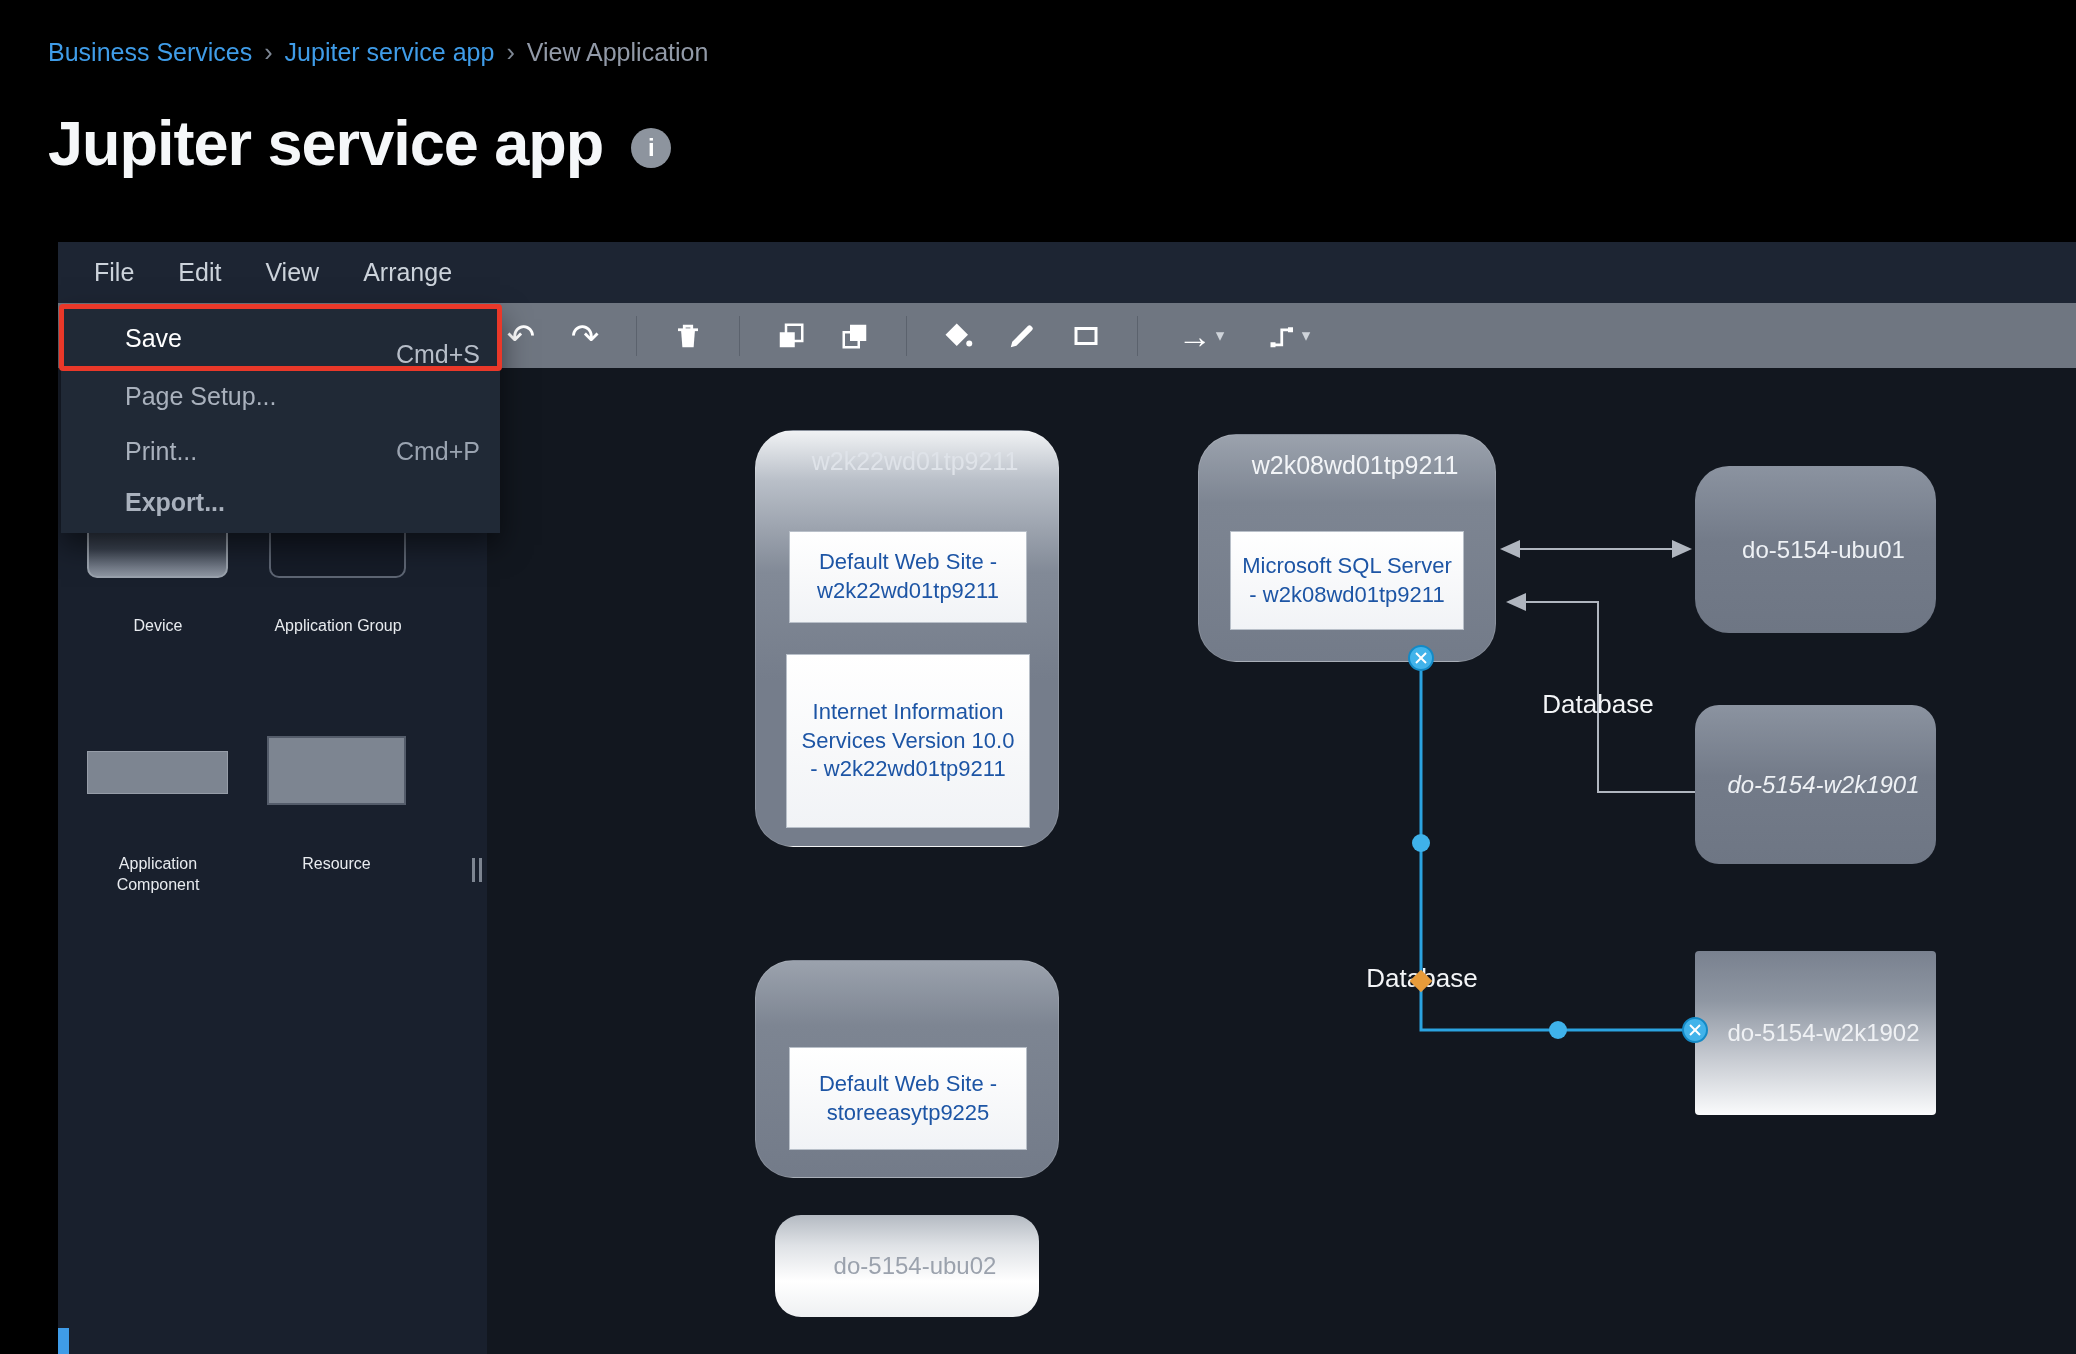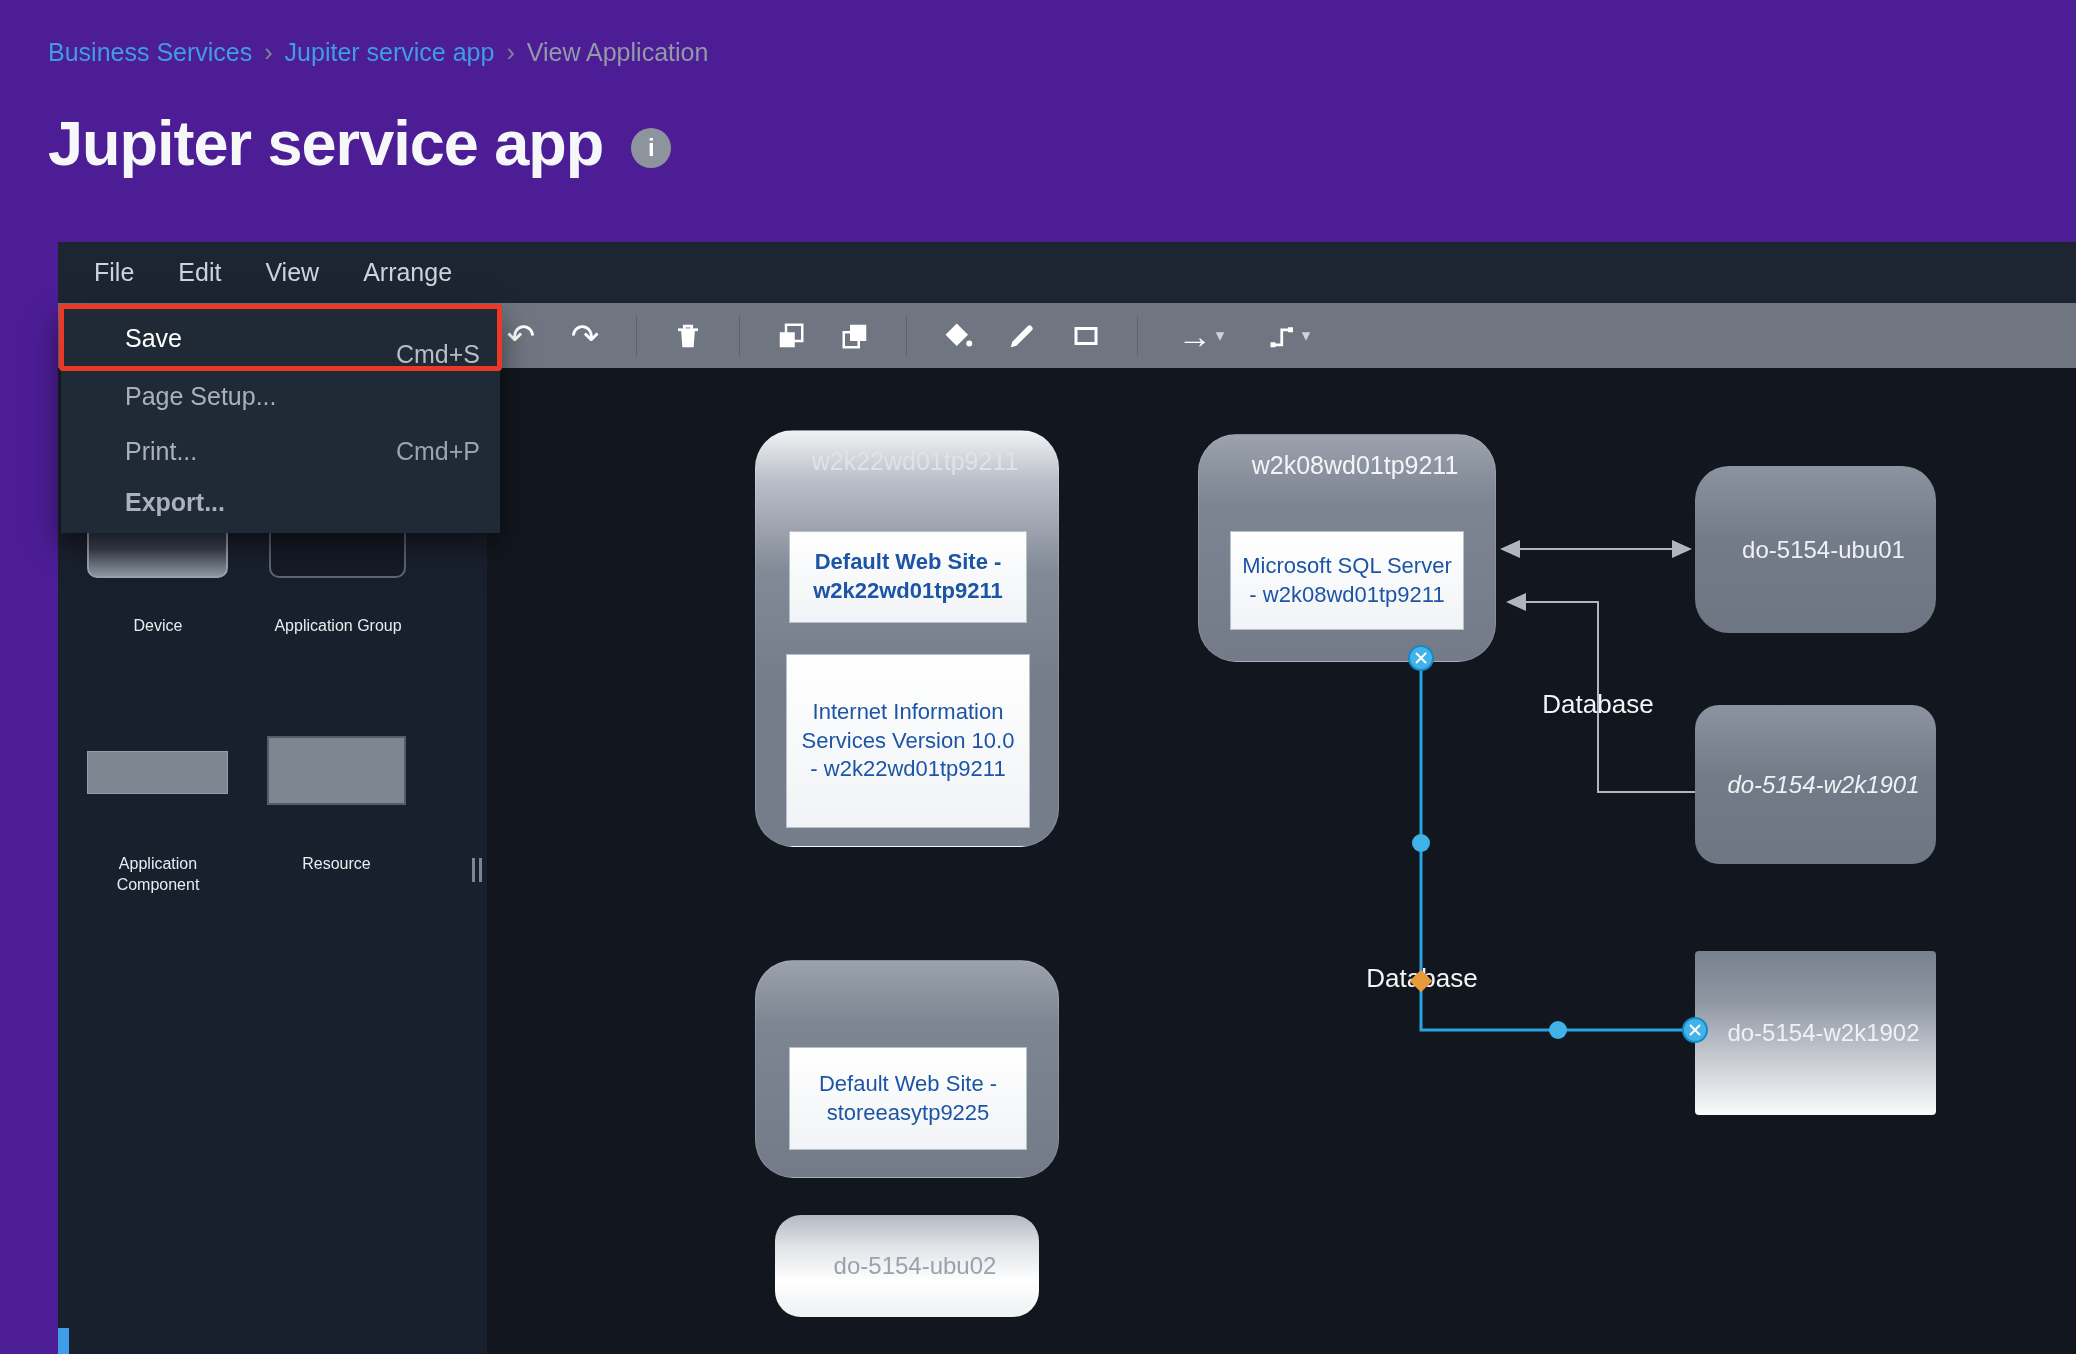--- a/index.html
+++ b/index.html
@@ -1,18 +1,18 @@
 <!DOCTYPE html>
 <html><head>
 <meta charset="utf-8">
 <style>
   * { box-sizing: border-box; margin: 0; padding: 0; }
   html,body { background:#0e141f; }
   body { font-family:"Liberation Sans", sans-serif; }
-  .screen { position:relative; width:2076px; height:1354px; overflow:hidden; background:#4c1d95; }
+  .screen { position:relative; width:2076px; height:1354px; overflow:hidden; background:#000000; }
 
   
   .breadcrumb { position:absolute; left:48px; top:38px; display:flex; align-items:center; gap:12px; font-size:25px; }
   .breadcrumb a { color:#3f9ce8; text-decoration:none; cursor:pointer; }
   .breadcrumb .sep { color:#7e8794; }
   .breadcrumb .current { color:#929aa8; }
 
   
   .titlebar { position:absolute; left:48px; top:112px; display:flex; align-items:center; gap:28px; }
   .titlebar h1 { color:#f5f7f9; font-size:63px; font-weight:bold; letter-spacing:-1px; line-height:1; }
@@ -44,21 +44,21 @@
   .canvas { position:absolute; left:429px; top:126px; right:0; bottom:0; background:#12171f; overflow:hidden; }
   .edges-svg { position:absolute; left:0; top:0; width:1589px; height:986px; z-index:4; pointer-events:none; }
 
   .node { position:absolute; z-index:2; cursor:pointer;padding-left:16px; }
   .container-node { border:1px solid rgba(255,255,255,0.14); }
   .node-title { padding-top:16px; text-align:center; font-size:25px; }
   .inner-box { position:absolute; background:linear-gradient(180deg,#ffffff,#f1f3f6); border:1px solid #b9c0c9; color:#1d55a5; font-size:22px; line-height:1.3; display:flex; align-items:center; justify-content:center; text-align:center; padding:4px 10px; cursor:pointer; }
   .plain-node { display:flex; align-items:center; justify-content:center; font-size:24px; }
 
   .n-w2k22 { left:268px; top:62px; width:304px; height:417px; border-radius:38px; background:linear-gradient(180deg,#f0f2f4 0%,#b9bfc8 12%,#828a97 34%,#757d8b 60%,#757d8b 100%); color:#dfe3e9; }
-  .n-w2k22 .box1 { left:33px; top:100px; width:238px; height:92px;font-weight:bold; }
+  .n-w2k22 .box1 { left:33px; top:100px; width:238px; height:92px; }
   .n-w2k22 .box2 { left:30px; top:223px; width:244px; height:174px; }
   .n-w2k08 { left:711px; top:66px; width:298px; height:228px; border-radius:38px; background:linear-gradient(180deg,#9ba2ad 0%,#7d8592 30%,#737b89 100%); color:#f3f5f8; }
   .n-w2k08 .box1 { left:31px; top:96px; width:234px; height:99px; }
   .n-ubu01 { left:1208px; top:98px; width:241px; height:167px; border-radius:34px; background:linear-gradient(180deg,#8b93a0 0%,#737b89 45%,#6e7684 100%); color:#eef1f5; }
   .n-w2k1901 { left:1208px; top:337px; width:241px; height:159px; border-radius:24px; background:linear-gradient(180deg,#8b93a0 0%,#737b89 45%,#6e7684 100%); color:#eef1f5;font-style:italic; }
   .n-w2k1902 { left:1208px; top:583px; width:241px; height:164px; border-radius:4px; background:linear-gradient(180deg,#79818f 0%,#8e96a2 30%,#c6cad1 65%,#fafbfc 100%); color:#eff1f4; }
   .n-storeeasy { left:268px; top:592px; width:304px; height:218px; border-radius:38px; background:linear-gradient(180deg,#9ba2ad 0%,#7d8592 30%,#737b89 100%); color:#f3f5f8; }
   .n-storeeasy .box1 { left:33px; top:86px; width:238px; height:103px; }
   .n-ubu02 { left:288px; top:847px; width:264px; height:102px; border-radius:26px; background:linear-gradient(180deg,#b4bac2 0%,#dfe2e6 30%,#ffffff 65%,#eef0f2 100%); color:#9ba2ad; }
 

